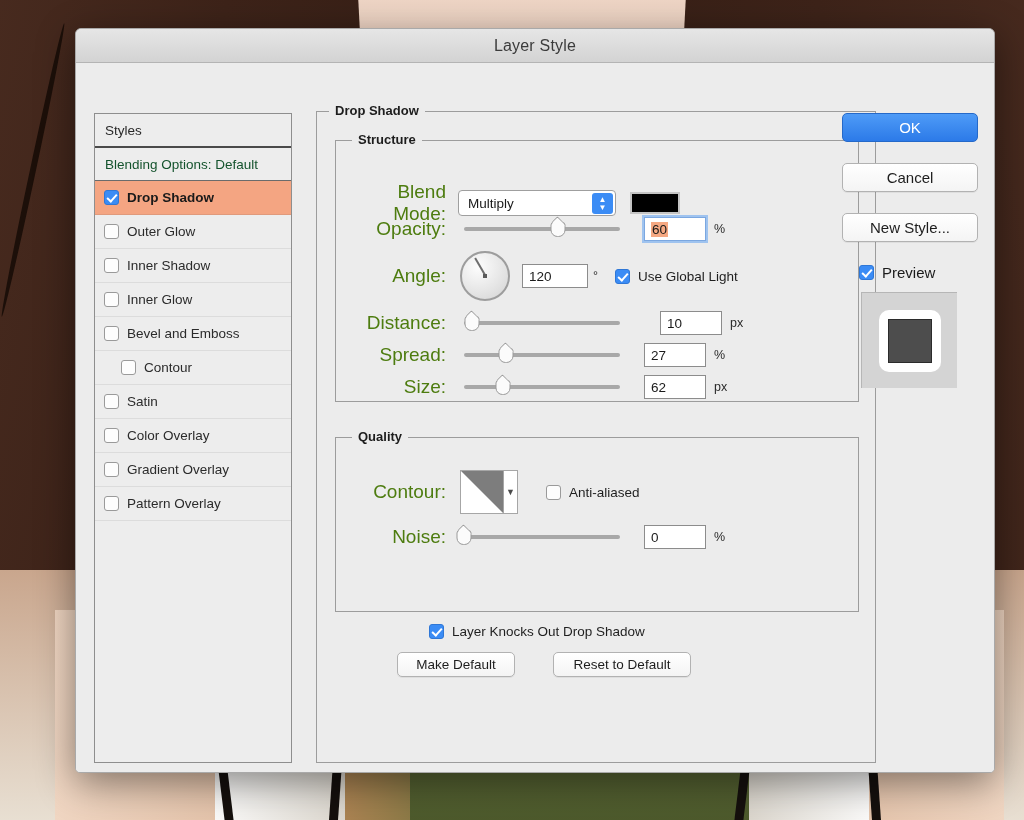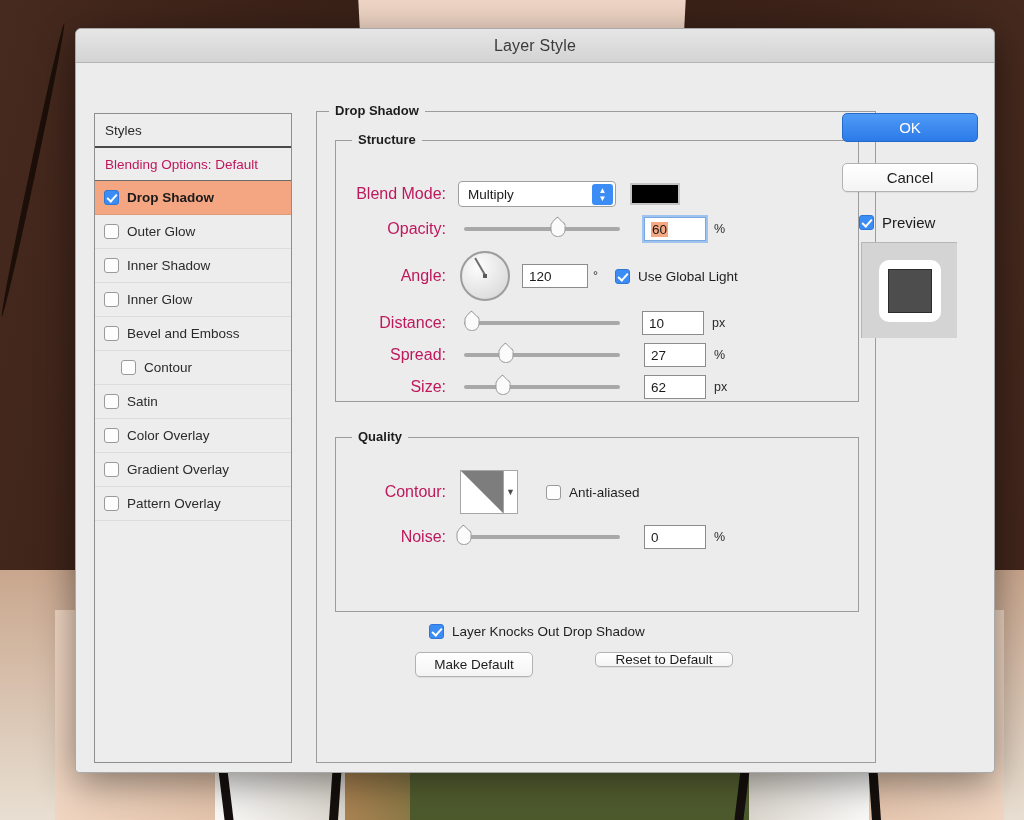--- a/index.html
+++ b/index.html
@@ -150,21 +150,21 @@
     background: #ededed;
     border-bottom: 2px solid #4a4a4a;
     box-sizing: border-box;
   }
   .style-blending {
     height: 33px;
     display: flex;
     align-items: center;
     padding-left: 10px;
     font-size: 13.5px;
-    color: #be185d;
+    color: #14532d;
     background: #ededed;
     border-bottom: 1px solid #6b6b6b;
     box-sizing: border-box;
   }
   .style-row {
     height: 34px;
     display: flex;
     align-items: center;
     padding-left: 9px;
     font-size: 13.5px;
@@ -245,22 +245,22 @@
     background: #ececec;
     padding: 0 6px;
   }
 
   .row {
     position: absolute;
     display: flex;
     align-items: center;
   }
   .rlabel {
-    font-size: 16px;
-    color: #be185d;
+    font-size: 19px;
+    color: #4d7c0f;
     text-align: right;
     flex: none;
   }
 
   
   .popup {
     width: 158px; height: 26px;
     background: #ffffff;
     border: 1px solid #9f9f9f;
     border-radius: 4px;
@@ -425,22 +425,22 @@
     left: 112px; top: 512px;
     display: flex; align-items: center;
     font-size: 13.5px;
     color: #1f1f1f;
   }
   #default-btns {
     position: absolute;
     left: 80px; top: 540px;
     display: flex; gap: 38px;
   }
-  #make-default { width: 118px; height: 25px; margin-left: 18px; }
-  #reset-default { width: 138px; height: 15px; margin-left: 24px; }
+  #make-default { width: 118px; height: 25px; }
+  #reset-default { width: 138px; height: 25px; }
 
   
   #right-col {
     position: absolute;
     left: 766px; top: 50px;
     width: 138px;
   }
   #ok-btn {
     width: 136px; height: 29px;
     background: linear-gradient(180deg, #4e9bf7 0%, #2c7ae8 100%);
@@ -616,21 +616,21 @@
           <span class="cb checked" style="margin-left:17px;"></span>
           <span style="font-size:13.5px;color:#1f1f1f;">Use Global Light</span>
         </div>
 
         <div class="row" style="left:16px; top:170px;">
           <span class="rlabel" style="width:94px;">Distance:</span>
           <div class="slider" style="margin-left:18px; width:156px;">
             <div class="track"></div>
             <div class="knob" style="left: 5%;"></div>
           </div>
-          <div class="numfield" style="margin-left:22px;">
+          <div class="numfield" style="margin-left:40px;">
             <span>10</span>
           </div>
           <span class="unit">px</span>
         </div>
 
         <div class="row" style="left:16px; top:202px;">
           <span class="rlabel" style="width:94px;">Spread:</span>
           <div class="slider" style="margin-left:18px; width:156px;">
             <div class="track"></div>
             <div class="knob" style="left: 27%;"></div>
@@ -687,20 +687,21 @@
 
       <div id="default-btns">
         <div class="pushbtn" id="make-default">Make Default</div>
         <div class="pushbtn" id="reset-default">Reset to Default</div>
       </div>
     </div>
 
     <div id="right-col">
       <div id="ok-btn">OK</div>
       <div class="pushbtn" id="cancel-btn">Cancel</div>
+      <div class="pushbtn" id="newstyle-btn">New Style...</div>
 
       <div id="preview-row">
         <span class="cb checked"></span>
         <span>Preview</span>
       </div>
 
       <div id="preview-box">
         <div id="preview-frame">
           <div id="preview-square"></div>
         </div>

